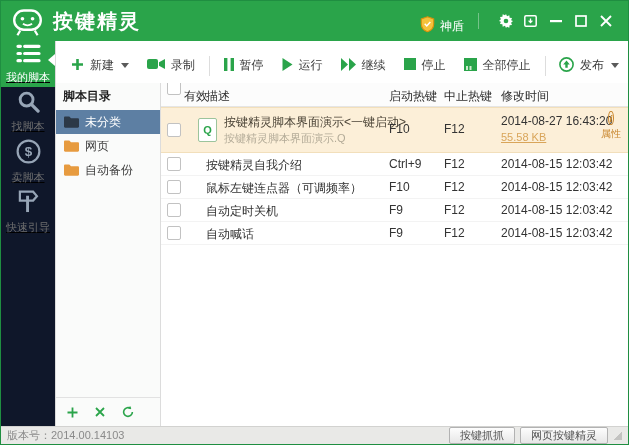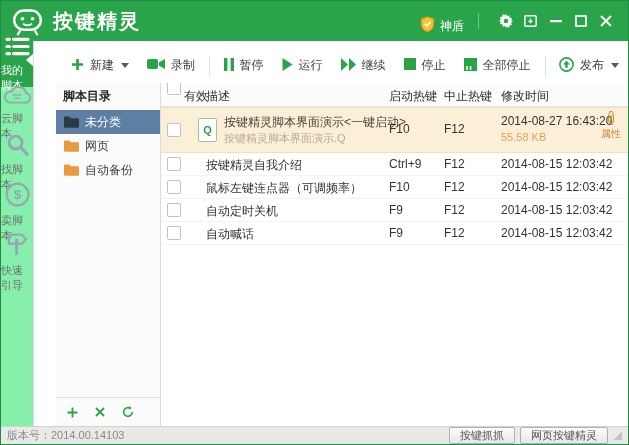--- a/index.html
+++ b/index.html
@@ -15,21 +15,21 @@
   .tb-divider{width:1px;height:16px;background:rgba(255,255,255,.35);margin:0 14px;}
   .wbtn{width:25px;height:26px;display:flex;align-items:center;justify-content:center;cursor:pointer;}
 
   
   .toolbar{position:absolute;left:55px;top:40px;right:0;height:50px;background:#fff;border-bottom:1px solid #e2e2e2;display:flex;align-items:center;padding-left:6px;box-sizing:border-box;}
   .tbtn{display:flex;align-items:center;gap:6px;padding:0 9px;height:30px;font-size:12px;color:#3c3c3c;cursor:pointer;white-space:nowrap;}
   .tsep{width:1px;height:20px;background:#ddd;margin:0 5px;}
   .caret{width:0;height:0;border-left:4px solid transparent;border-right:4px solid transparent;border-top:5px solid #5a5a5a;margin-left:1px;}
 
   
-  .sidebar{position:absolute;left:0;top:40px;width:33px;bottom:18px;background:#86efac;border-right:1px solid #dbdbdb;box-sizing:border-box;}
+  .sidebar{position:absolute;left:0;top:40px;width:55px;bottom:18px;background:#0f172a;border-right:1px solid #dbdbdb;box-sizing:border-box;text-decoration:underline;}
   .side-item{display:flex;flex-direction:column;align-items:center;justify-content:center;gap:4px;height:50px;color:#6f6f6f;font-size:11px;cursor:pointer;position:relative;}
   .side-item.active{background:#2aa44a;color:#fff;height:46px;}
   .side-item.active::after{content:"";position:absolute;right:0;top:13px;width:0;height:0;border:6px solid transparent;border-right:7px solid #fff;}
 
   
   .tree{position:absolute;left:55px;top:82px;width:105px;bottom:18px;background:#fafbfa;border-right:1px solid #dcdcdc;box-sizing:border-box;}
   .tree-header{height:27px;line-height:27px;padding-left:7px;font-weight:bold;font-size:12px;color:#1c1c1c;}
   .tree-item{height:24px;display:flex;align-items:center;gap:6px;padding-left:8px;font-size:12px;color:#3e3e3e;cursor:pointer;}
   .tree-item .folder{color:#e79b3f;display:flex;}
   .tree-item.selected{background:#5d7fa3;color:#fff;}
@@ -49,21 +49,21 @@
   .col-time{left:340px;}
   .trow{position:relative;height:22px;border-bottom:1px solid #f3f3f3;color:#333;cursor:default;}
   .trow .val{position:absolute;top:4px;}
   .row1{height:44px;background:#fcefd8;border-top:1px solid #f2dfbb;border-bottom:1px solid #f2dfbb;}
   .q-icon{position:absolute;left:37px;top:10px;width:17px;height:22px;background:#fff;border:1px solid #9cc49c;border-radius:2px;color:#2aa44a;font-weight:bold;font-size:11px;text-align:center;line-height:22px;}
   .r1-title{position:absolute;left:63px;top:6px;color:#4a4336;}
   .r1-sub{position:absolute;left:63px;top:23px;color:#b3ab98;font-size:11px;}
   .r1-start{position:absolute;left:228px;top:14px;}
   .r1-stop{position:absolute;left:283px;top:14px;}
   .r1-time{position:absolute;left:340px;top:6px;}
-  .r1-size{position:absolute;left:340px;top:23px;color:#d9a55a;font-size:11px;}
+  .r1-size{position:absolute;left:340px;top:23px;color:#d9a55a;font-size:11px;text-decoration:underline;}
   .r1-props{position:absolute;right:2px;top:3px;width:30px;text-align:center;color:#c9872e;cursor:pointer;}
   .info-circle{width:15px;height:15px;border:1.5px solid #c9872e;border-radius:50%;margin:0 auto;font-family:"Liberation Serif","DejaVu Serif",serif;font-style:italic;font-weight:bold;font-size:11px;line-height:15px;}
   .props-label{display:block;font-size:10px;margin-top:1px;}
 
   
   .statusbar{position:absolute;left:0;right:0;bottom:0;height:18px;background:#e9e9e7;border-top:1px solid #d2d2d0;display:flex;align-items:center;font-size:11px;color:#8a8a8a;padding:0 6px;box-sizing:border-box;}
   .sbtn{height:17px;padding:0 10px;font-size:11px;color:#4f4f4f;background:linear-gradient(#fdfdfd,#e7e7e7);border:1px solid #b2b2b2;border-radius:2px;margin-left:5px;cursor:pointer;font-family:inherit;line-height:15px;}
   .sb-spacer{flex:1;}
   .grip{width:8px;height:8px;margin-left:6px;background:
     linear-gradient(135deg,transparent 50%,#b9b9b7 50%);opacity:.8;}
@@ -209,29 +209,20 @@
         <svg width="25" height="21" viewBox="0 0 26 22">
             <g stroke="#fff" stroke-width="3.4" stroke-linecap="round">
               <path d="M2 3.5h2.5M9 3.5h15M2 11h2.5M9 11h15M2 18.5h2.5M9 18.5h15"></path>
             </g>
           </svg>
       </span>
       <span>我的脚本</span>
     </div>
     <div class="side-item">
       <span>
-        <svg width="28" height="21" viewBox="0 0 28 22">
-            <path d="M7 19.5a5.8 5.8 0 1 1 1.3-11.5A8 8 0 0 1 23.5 9.5a5 5 0 0 1-1.5 10z" fill="none" stroke="#97a5b6" stroke-width="2"></path>
-            <path d="M9.5 11.5h9M11.5 15h5" stroke="#97a5b6" stroke-width="1.6"></path>
-          </svg>
-      </span>
-      <span>云脚本</span>
-    </div>
-    <div class="side-item">
-      <span>
         <svg width="23" height="23" viewBox="0 0 24 24">
             <circle cx="10" cy="10" r="6.7" fill="none" stroke="#97a5b6" stroke-width="3"></circle>
             <path d="M15.3 15.3L22 22" stroke="#97a5b6" stroke-width="3.4" stroke-linecap="round"></path>
           </svg>
       </span>
       <span>找脚本</span>
     </div>
     <div class="side-item">
       <span>
         <svg width="25" height="25" viewBox="0 0 26 26">

